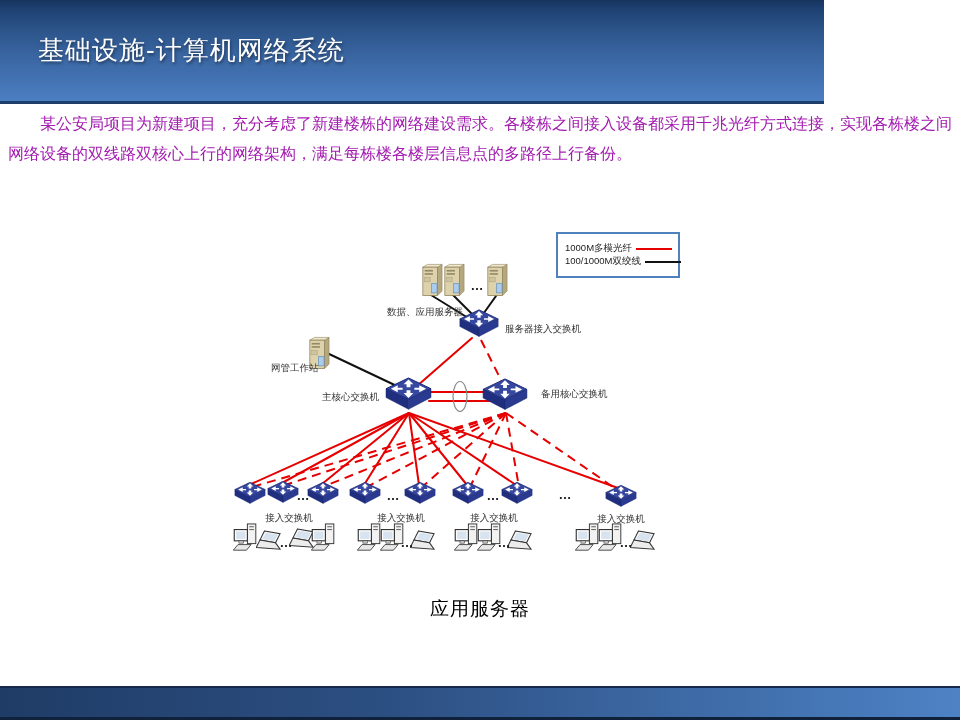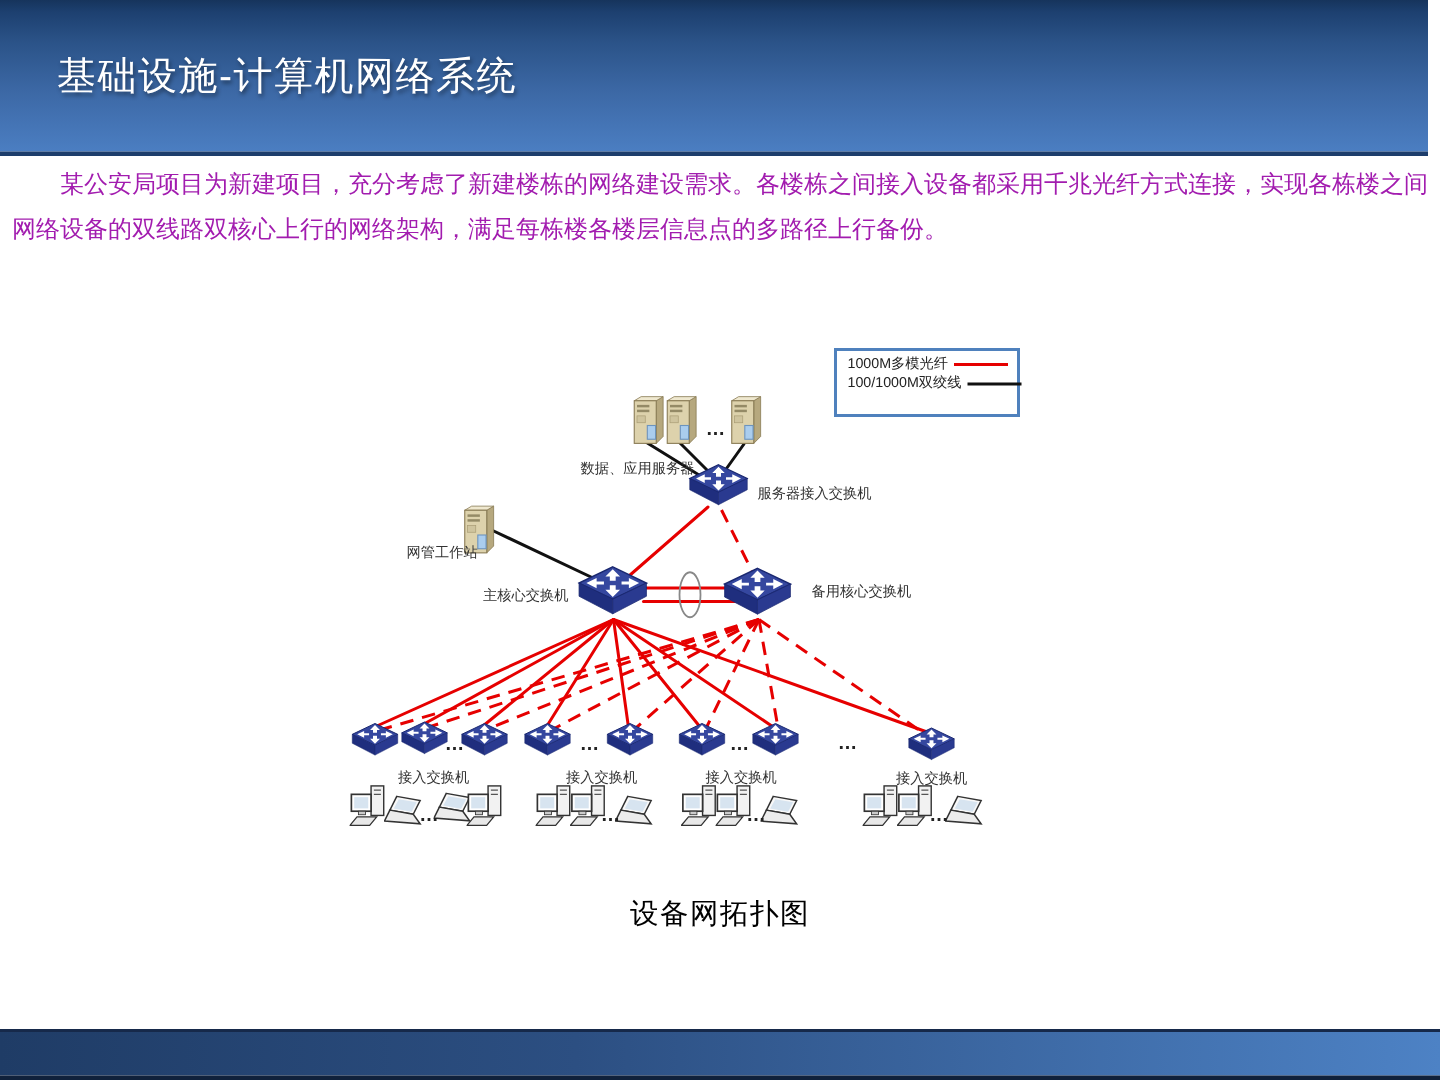--- a/index.html
+++ b/index.html
@@ -2,21 +2,21 @@
 <html><head>
 <meta charset="utf-8">
 <style>
   html,body{margin:0;padding:0;background:#666;}
   .slide{
     position:relative;width:960px;height:720px;background:#fff;overflow:hidden;
     font-family:"Liberation Sans","DejaVu Sans",sans-serif;
   }
   
   .header{
-    position:absolute;left:0;top:0;width:952px;height:104px;box-sizing:border-box;
+    position:absolute;left:0;top:0;width:824px;height:104px;box-sizing:border-box;
     background:linear-gradient(180deg,#16345c 0%,#1d4070 8%,#2b5388 28%,#3c68a5 60%,#4b7ec2 100%);
     border-bottom:3px solid #1d3d6b;
   }
   .slide-title{
     position:absolute;left:38px;top:33px;margin:0;
     font-size:26px;font-weight:400;color:#ffffff;letter-spacing:1px;
     text-shadow:1px 2px 3px rgba(0,0,0,.45);
   }
   
   .body-text{
@@ -25,21 +25,21 @@
   }
   .body-text p{margin:0;text-indent:2em;}
   
   .diagram-svg{position:absolute;left:0;top:0;width:960px;height:720px;}
   .node-label{font-size:9.5px;fill:#333;}
   .dots{font-size:13px;font-weight:bold;fill:#222;}
   
   .legend{
     position:absolute;left:556px;top:232px;width:124px;height:46px;box-sizing:border-box;
     border:2px solid #4f81bd;background:#fff;
-    display:flex;flex-direction:column;justify-content:flex-start;padding:2px 7px;
+    display:flex;flex-direction:column;justify-content:center;padding:2px 7px;
   }
   .legend-row{display:flex;align-items:center;justify-content:space-between;}
   .legend-label{font-size:9.5px;color:#222;white-space:nowrap;}
   .legend-line{width:36px;height:0;border-top-width:2px;border-top-style:solid;flex:none;margin-left:4px;}
   .legend-line.red{border-top-color:#e60000;}
   .legend-line.black{border-top-color:#111;}
   
   .caption{
     position:absolute;left:0;right:0;top:596px;text-align:center;
     font-size:19px;color:#000;letter-spacing:1px;
@@ -199,17 +199,17 @@
     <div class="legend-row">
       <span class="legend-label">1000M多模光纤</span>
       <span class="legend-line red"></span>
     </div>
     <div class="legend-row">
       <span class="legend-label">100/1000M双绞线</span>
       <span class="legend-line black"></span>
     </div>
   </div>
 
-  <div class="caption">设备网拓扑图</div>
+  <div class="caption">应用服务器</div>
 
   <div class="footer"></div>
 
 </div>
 
 </body></html>

